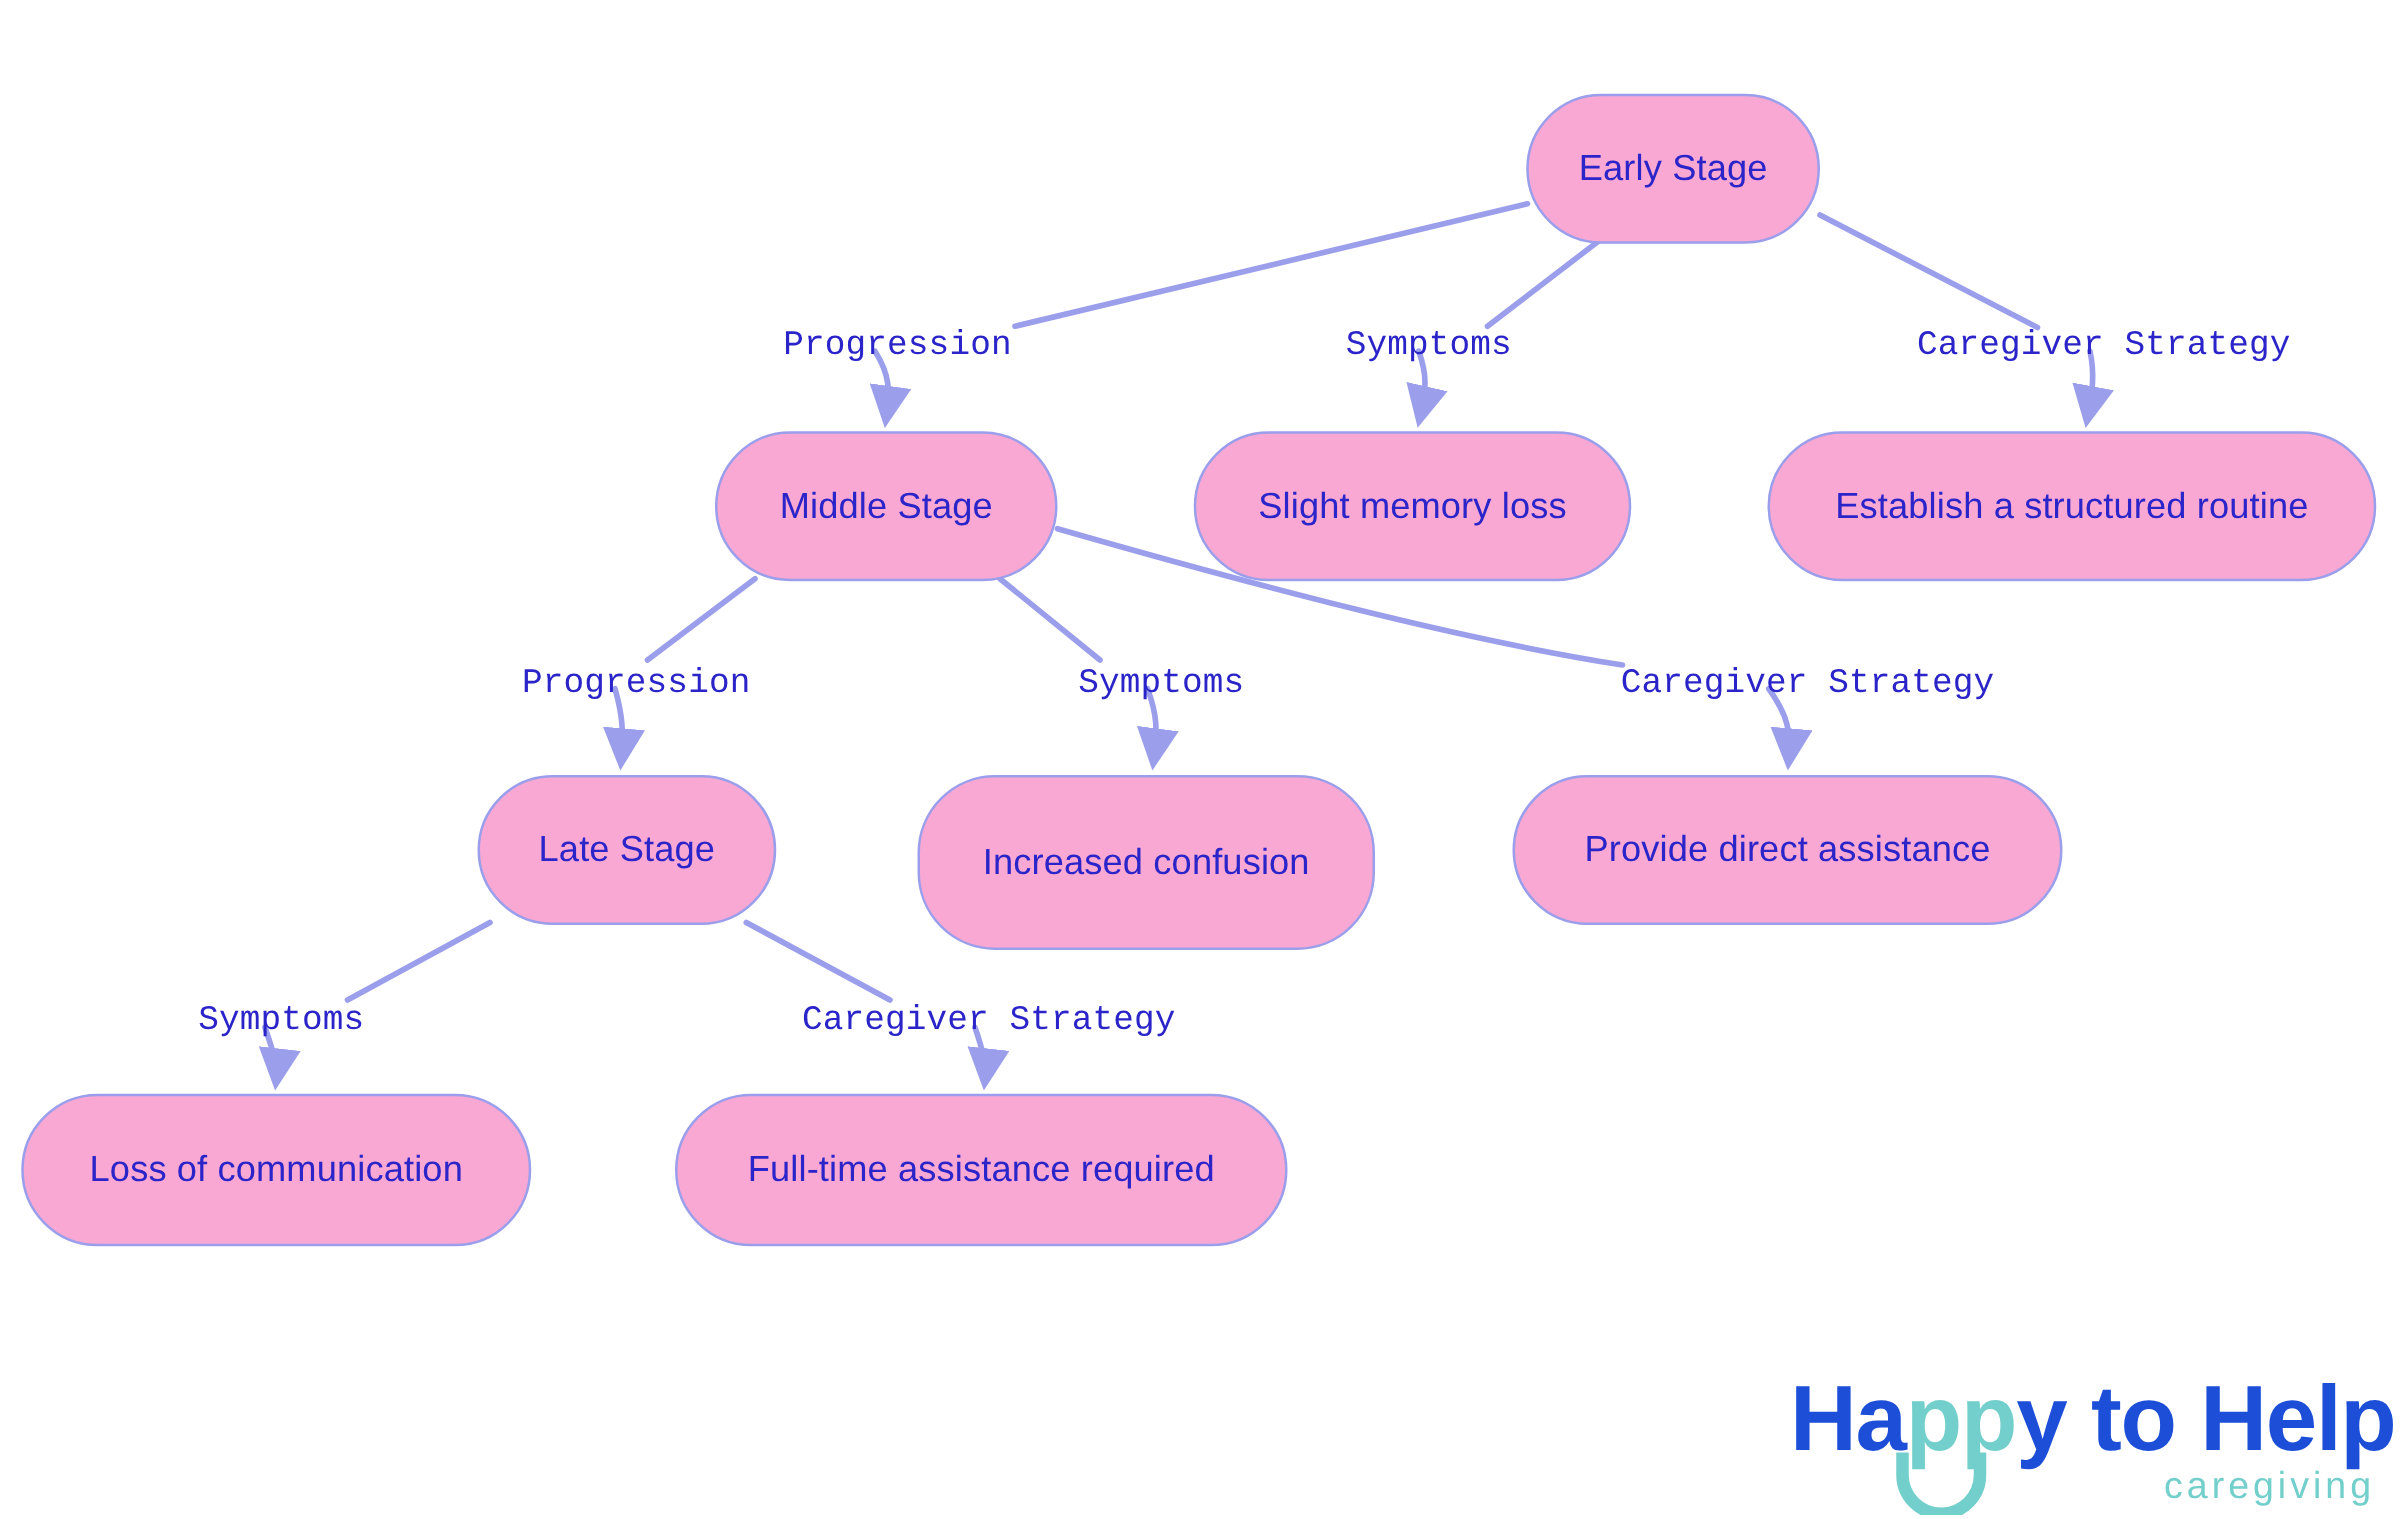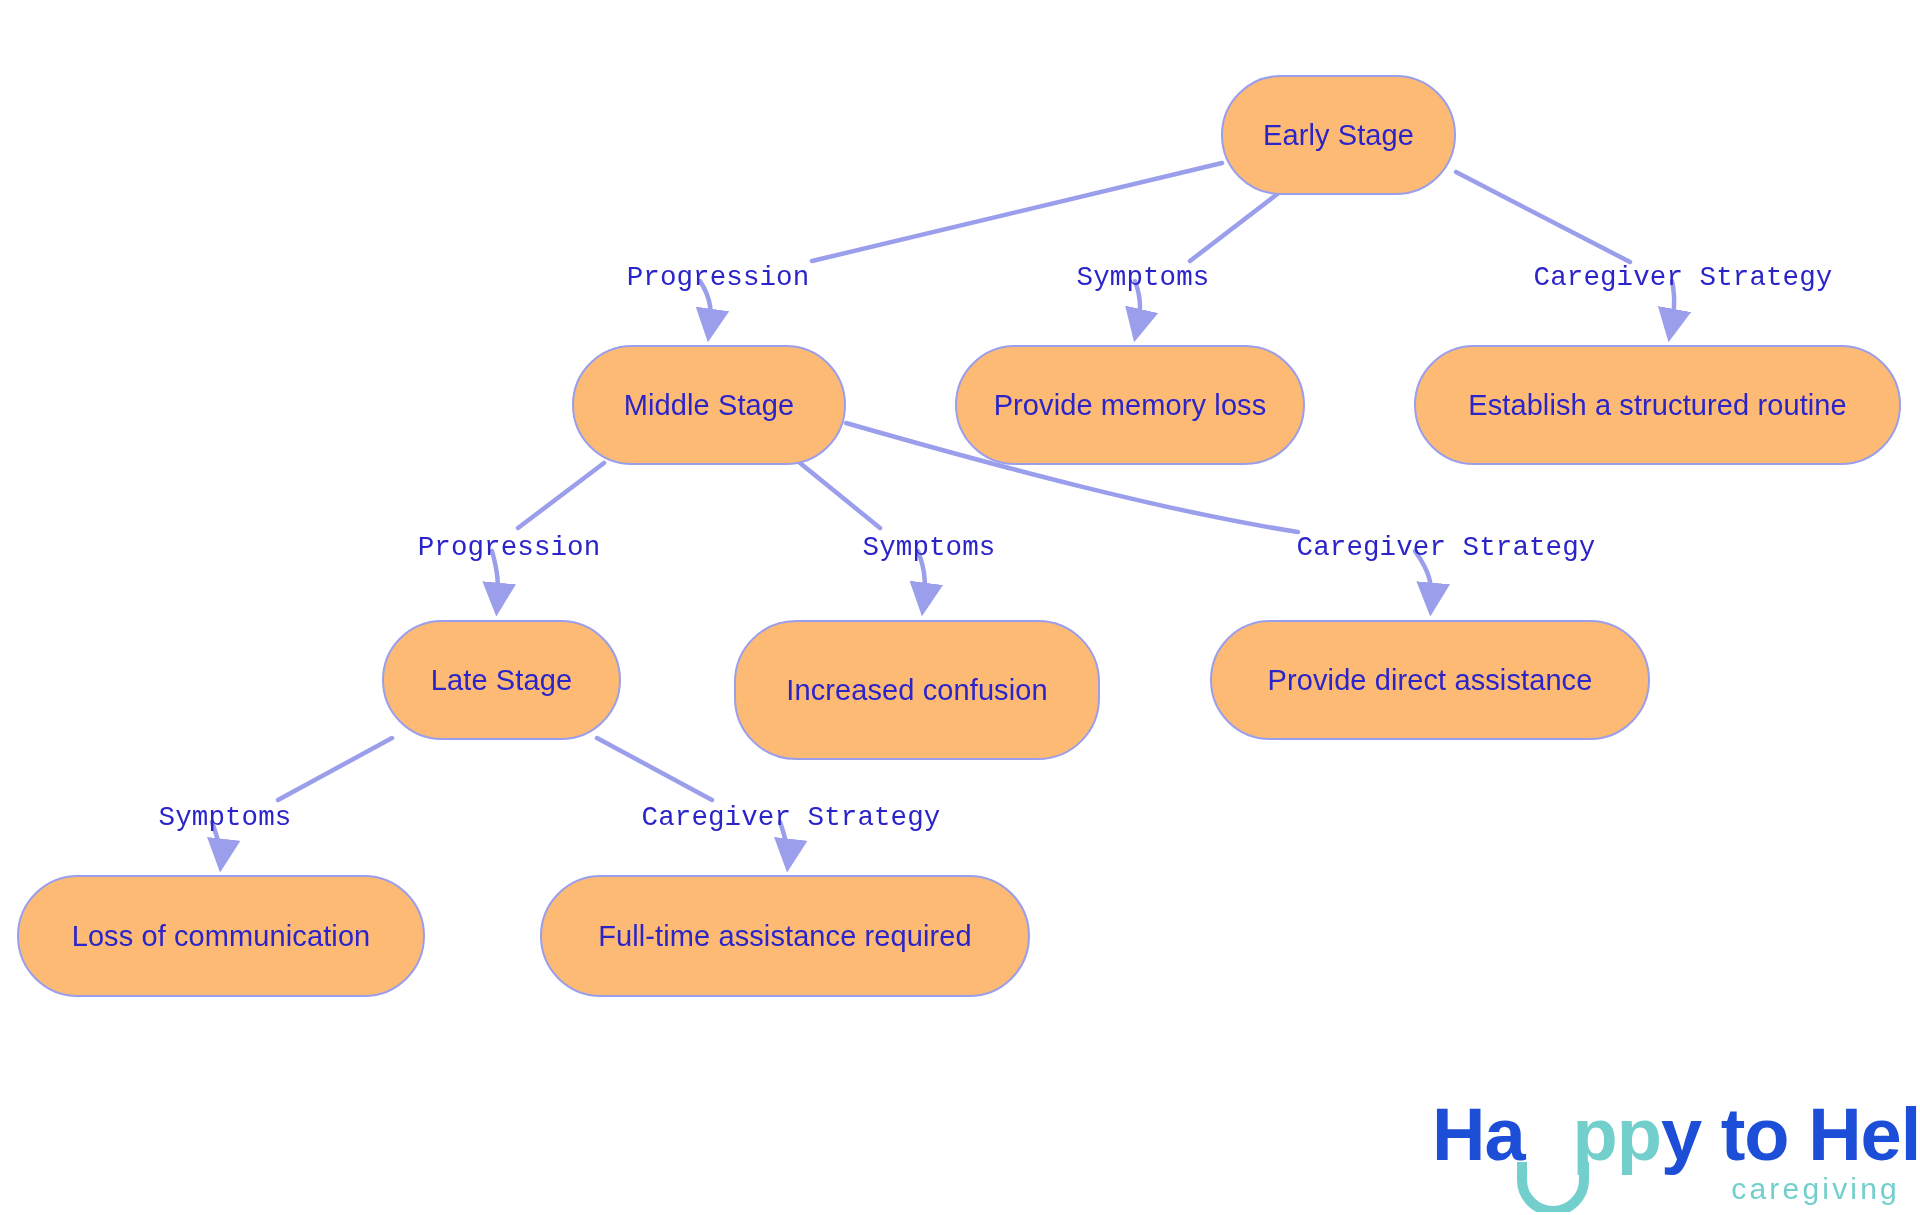--- a/index.html
+++ b/index.html
@@ -24,21 +24,21 @@
     position: absolute;
     left: 0;
     top: 0;
     width: 1920px;
     height: 1215px;
     pointer-events: none;
   }
   .node {
     position: absolute;
     box-sizing: border-box;
-    background: #fdba74;
+    background: #f9a8d4;
     border: 2px solid #9a9eeb;
     border-radius: 62px;
     display: flex;
     align-items: center;
     justify-content: center;
     color: #2a24c9;
     font-size: 29px;
     font-family: "Liberation Sans", sans-serif;
     font-weight: 400;
     letter-spacing: 0.1px;
@@ -70,21 +70,21 @@
     left: 0;
     top: 0;
     font-size: 74px;
     font-weight: bold;
     font-family: "Liberation Sans", sans-serif;
     letter-spacing: -1px;
     line-height: 1;
     white-space: nowrap;
   }
   .logo-coral { color: #1d4ed8; }
-  .logo-teal  { color: #72cfcb; margin-left: 48px; }
+  .logo-teal  { color: #72cfcb; }
   .logo-sub {
     position: absolute;
     right: 2px;
     top: 76px;
     font-size: 30px;
     color: #72cfcb;
     font-family: "Liberation Sans", sans-serif;
     letter-spacing: 3.2px;
     line-height: 1;
     white-space: nowrap;
@@ -153,21 +153,21 @@
 
   <div class="node" style="left:1221px; top:75px; width:235px; height:120px;">
     <span>Early Stage</span>
   </div>
 
   <div class="node" style="left:572px; top:345px; width:274px; height:120px;">
     <span>Middle Stage</span>
   </div>
 
   <div class="node" style="left:955px; top:345px; width:350px; height:120px;">
-    <span>Provide memory loss</span>
+    <span>Slight memory loss</span>
   </div>
 
   <div class="node" style="left:1414px; top:345px; width:487px; height:120px;">
     <span>Establish a structured routine</span>
   </div>
 
   <div class="node" style="left:382px; top:620px; width:239px; height:120px;text-align:right;">
     <span>Late Stage</span>
   </div>
 

